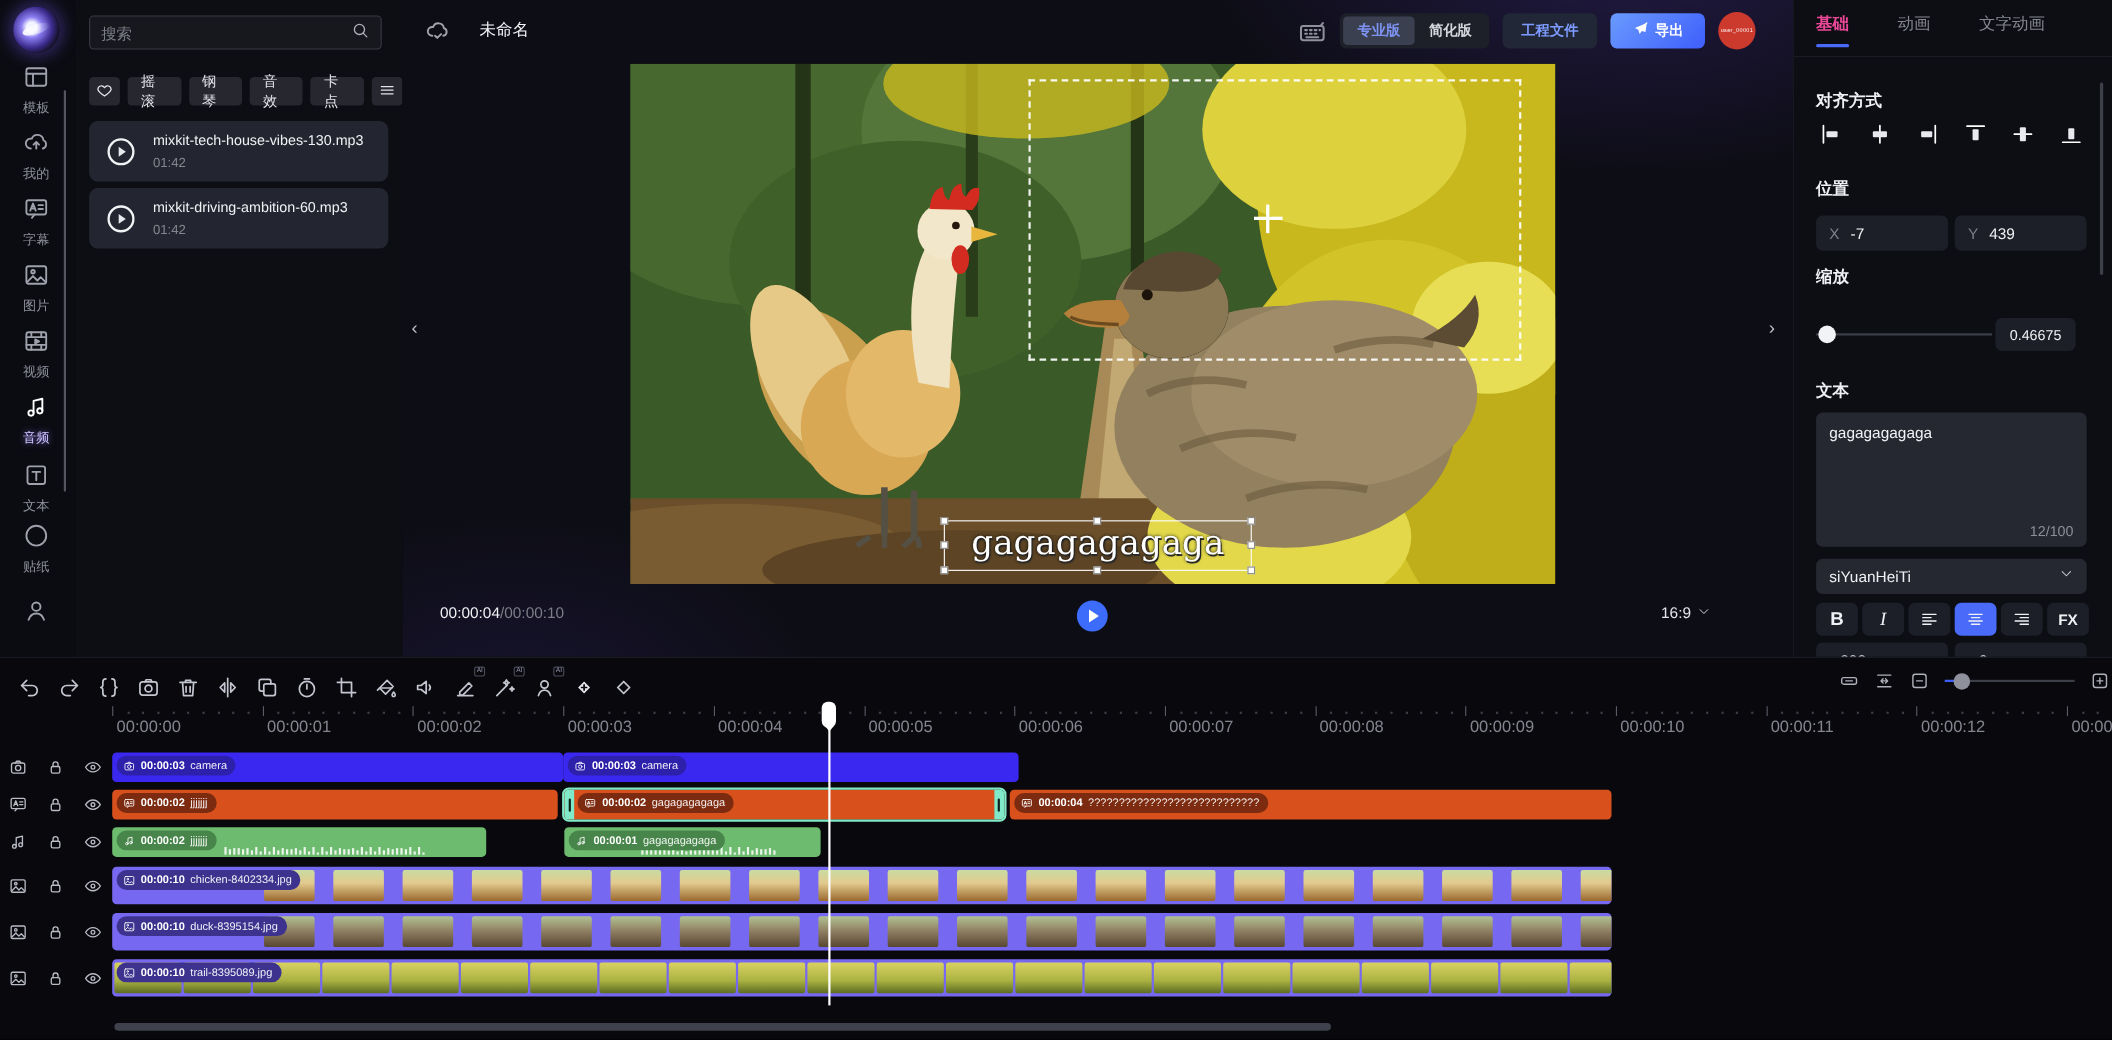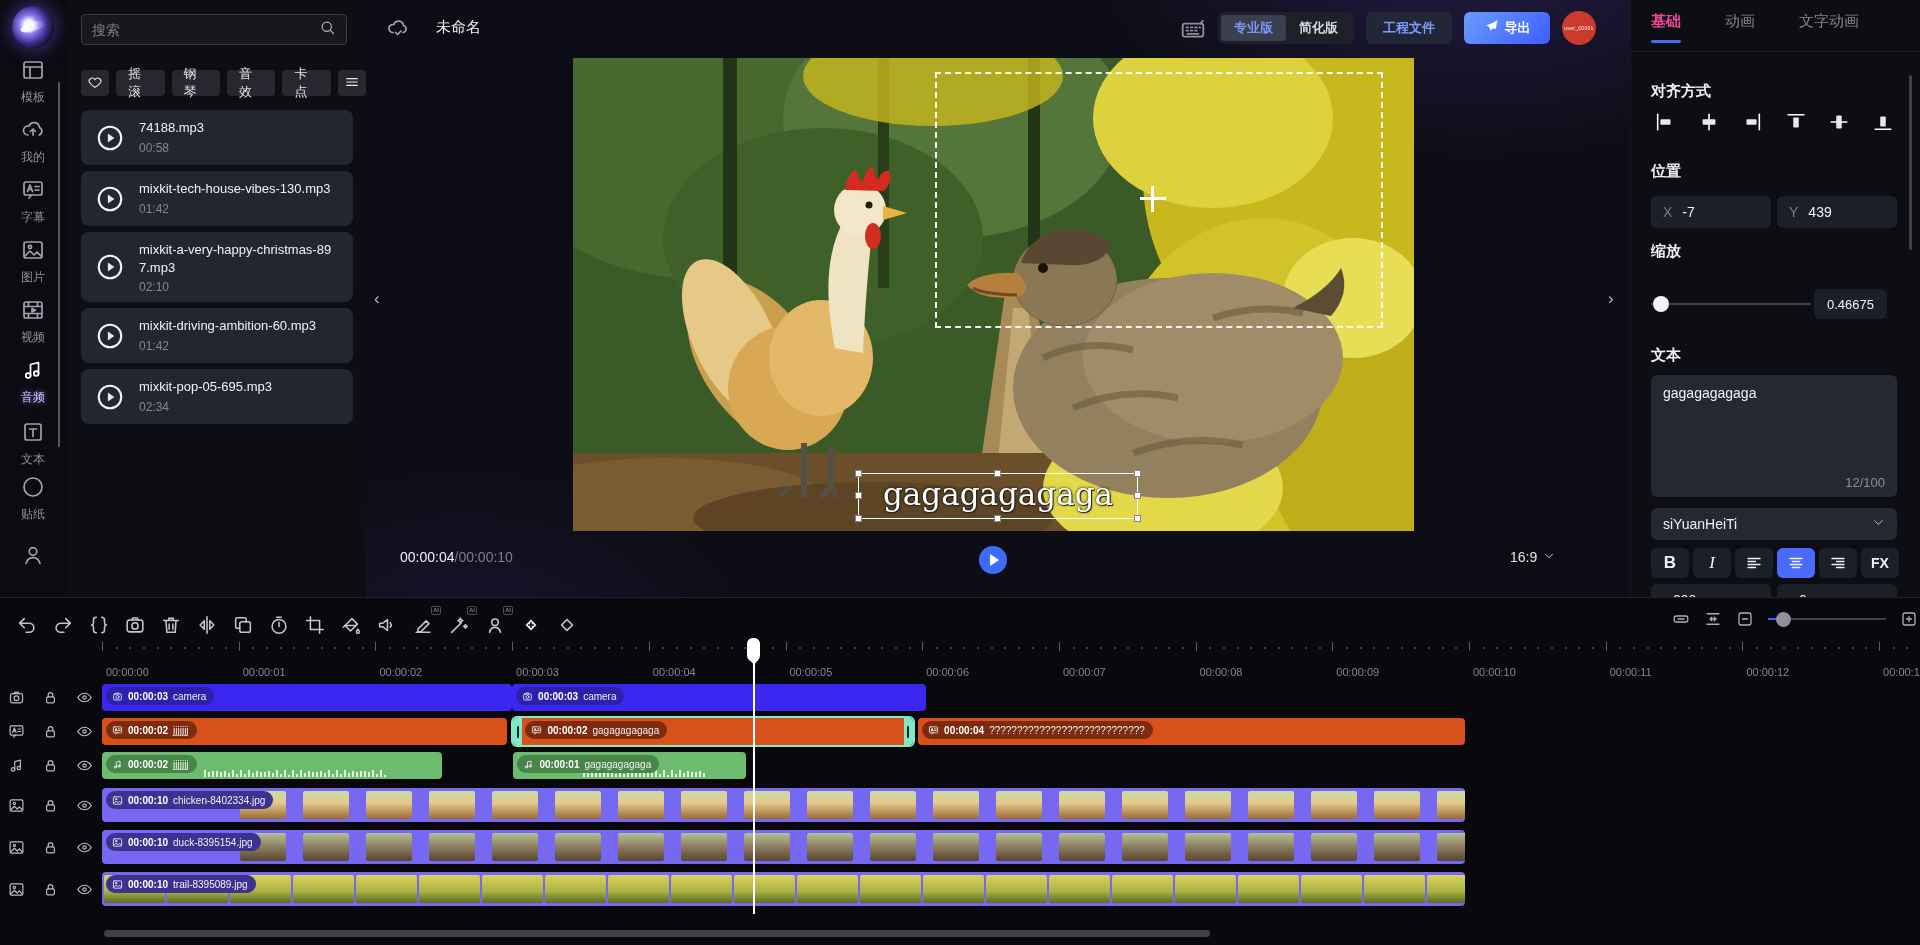--- a/index.html
+++ b/index.html
@@ -120,21 +120,21 @@
   .tl-tool .ai-tag { position:absolute; right:-7px; top:-8px; font-size:6px; color:#9a9cb0; border:1px solid #4a4c5c; border-radius:2px; padding:0 1px; line-height:7px; }
   #tl-zoom { position:absolute; left:1672px; top:12px; display:flex; align-items:center; gap:14px; }
   #tl-zoom .zc { width:18px; height:18px; cursor:pointer; } #tl-zoom .zc svg { width:18px; height:18px; stroke:#aeb0ba; }
   #tl-zslider { position:relative; width:118px; height:14px; }
   #tl-zslider .zt { position:absolute; top:6px; left:0; width:100%; height:2px; background:#3c3e48; }
   #tl-zslider .zf { position:absolute; top:6px; left:0; width:14px; height:2px; background:#3e5efb; }
   #tl-zslider .zk { position:absolute; top:0; left:8px; width:15px; height:15px; border-radius:50%; background:#8e909b; cursor:pointer; }
   #ruler { position:absolute; left:0; top:40px; width:1920px; height:32px; }
   .tick { position:absolute; top:4px; width:1px; height:9px; background:#5a5c68; }
   .mtick { position:absolute; top:9px; width:2px; height:2px; background:#3c3e48; }
-  .tick-label { position:absolute; top:28px; font-size:11px; color:#84868f; white-space:nowrap; }
+  .tick-label { position:absolute; top:14px; font-size:15px; color:#84868f; white-space:nowrap; }
   .track-head { position:absolute; left:0; width:95px; display:flex; align-items:center; gap:17px; padding-left:8px; }
   .track-head svg { width:17px; height:17px; stroke:#b9bbc5; }
   .track-head .th { cursor:pointer; width:17px; height:17px; }
   .clip { position:absolute; border-radius:4px; overflow:hidden; }
   .clip-badge { position:absolute; left:4px; top:3px; height:18px; border-radius:9px; display:flex; align-items:center; gap:5px; padding:0 8px 0 6px; font-size:10px; color:#fff; white-space:nowrap; z-index:3; }
   .clip-badge svg { width:11px; height:11px; stroke:#fff; flex:none; }
   .clip-badge .bt { font-weight:bold; } .clip-badge .bn { opacity:.92; }
   .clip.selected { outline:2px solid #7fe9c8; outline-offset:0; border-radius:4px; }
   .sel-handle { position:absolute; top:0; width:9px; height:100%; background:#7fe9c8; z-index:4; display:flex; align-items:center; justify-content:center; }
   .sel-handle::after { content:""; width:2px; height:12px; background:#0c221c; border-radius:1px; }
@@ -223,54 +223,30 @@
             <circle cx="11" cy="11" r="6.5"></circle>
             <path d="M16 16l4.5 4.5"></path>
           </svg></span>
     </div>
     <div id="music-list">
         <div class="music-item">
           <span class="play-ic"><svg viewBox="0 0 24 24" fill="none" stroke="currentColor" stroke-width="1.7" stroke-linecap="round" stroke-linejoin="round">
               <circle cx="12" cy="12" r="9"></circle>
               <path d="M10.3 8.4l5.2 3.6-5.2 3.6z" fill="currentColor" stroke="none"></path>
             </svg></span>
-          <div class="m-title">74188.mp3</div>
-          <div class="m-dur">00:58</div>
+          <div class="m-title">mixkit-tech-house-vibes-130.mp3</div>
+          <div class="m-dur">01:42</div>
         </div>
         <div class="music-item">
           <span class="play-ic"><svg viewBox="0 0 24 24" fill="none" stroke="currentColor" stroke-width="1.7" stroke-linecap="round" stroke-linejoin="round">
               <circle cx="12" cy="12" r="9"></circle>
               <path d="M10.3 8.4l5.2 3.6-5.2 3.6z" fill="currentColor" stroke="none"></path>
             </svg></span>
-          <div class="m-title">mixkit-tech-house-vibes-130.mp3</div>
-          <div class="m-dur">01:42</div>
-        </div>
-        <div class="music-item">
-          <span class="play-ic"><svg viewBox="0 0 24 24" fill="none" stroke="currentColor" stroke-width="1.7" stroke-linecap="round" stroke-linejoin="round">
-              <circle cx="12" cy="12" r="9"></circle>
-              <path d="M10.3 8.4l5.2 3.6-5.2 3.6z" fill="currentColor" stroke="none"></path>
-            </svg></span>
-          <div class="m-title">mixkit-a-very-happy-christmas-897.mp3</div>
-          <div class="m-dur">02:10</div>
-        </div>
-        <div class="music-item">
-          <span class="play-ic"><svg viewBox="0 0 24 24" fill="none" stroke="currentColor" stroke-width="1.7" stroke-linecap="round" stroke-linejoin="round">
-              <circle cx="12" cy="12" r="9"></circle>
-              <path d="M10.3 8.4l5.2 3.6-5.2 3.6z" fill="currentColor" stroke="none"></path>
-            </svg></span>
           <div class="m-title">mixkit-driving-ambition-60.mp3</div>
           <div class="m-dur">01:42</div>
-        </div>
-        <div class="music-item">
-          <span class="play-ic"><svg viewBox="0 0 24 24" fill="none" stroke="currentColor" stroke-width="1.7" stroke-linecap="round" stroke-linejoin="round">
-              <circle cx="12" cy="12" r="9"></circle>
-              <path d="M10.3 8.4l5.2 3.6-5.2 3.6z" fill="currentColor" stroke="none"></path>
-            </svg></span>
-          <div class="m-title">mixkit-pop-05-695.mp3</div>
-          <div class="m-dur">02:34</div>
         </div>
       </div>
   </div>
 
   <div id="center">
     <div id="proj-head">
       <span id="cloud-sync" class="svg-slot"><svg viewBox="0 0 24 24" fill="none" stroke="currentColor" stroke-width="1.7" stroke-linecap="round" stroke-linejoin="round">
             <path d="M7 16.5a4 4 0 1 1 .8-7.9A5 5 0 0 1 17.5 9.5 3.6 3.6 0 0 1 17 16.5"></path>
             <path d="M9.5 16.5l2 2 3.5-3.5"></path>
           </svg></span>

